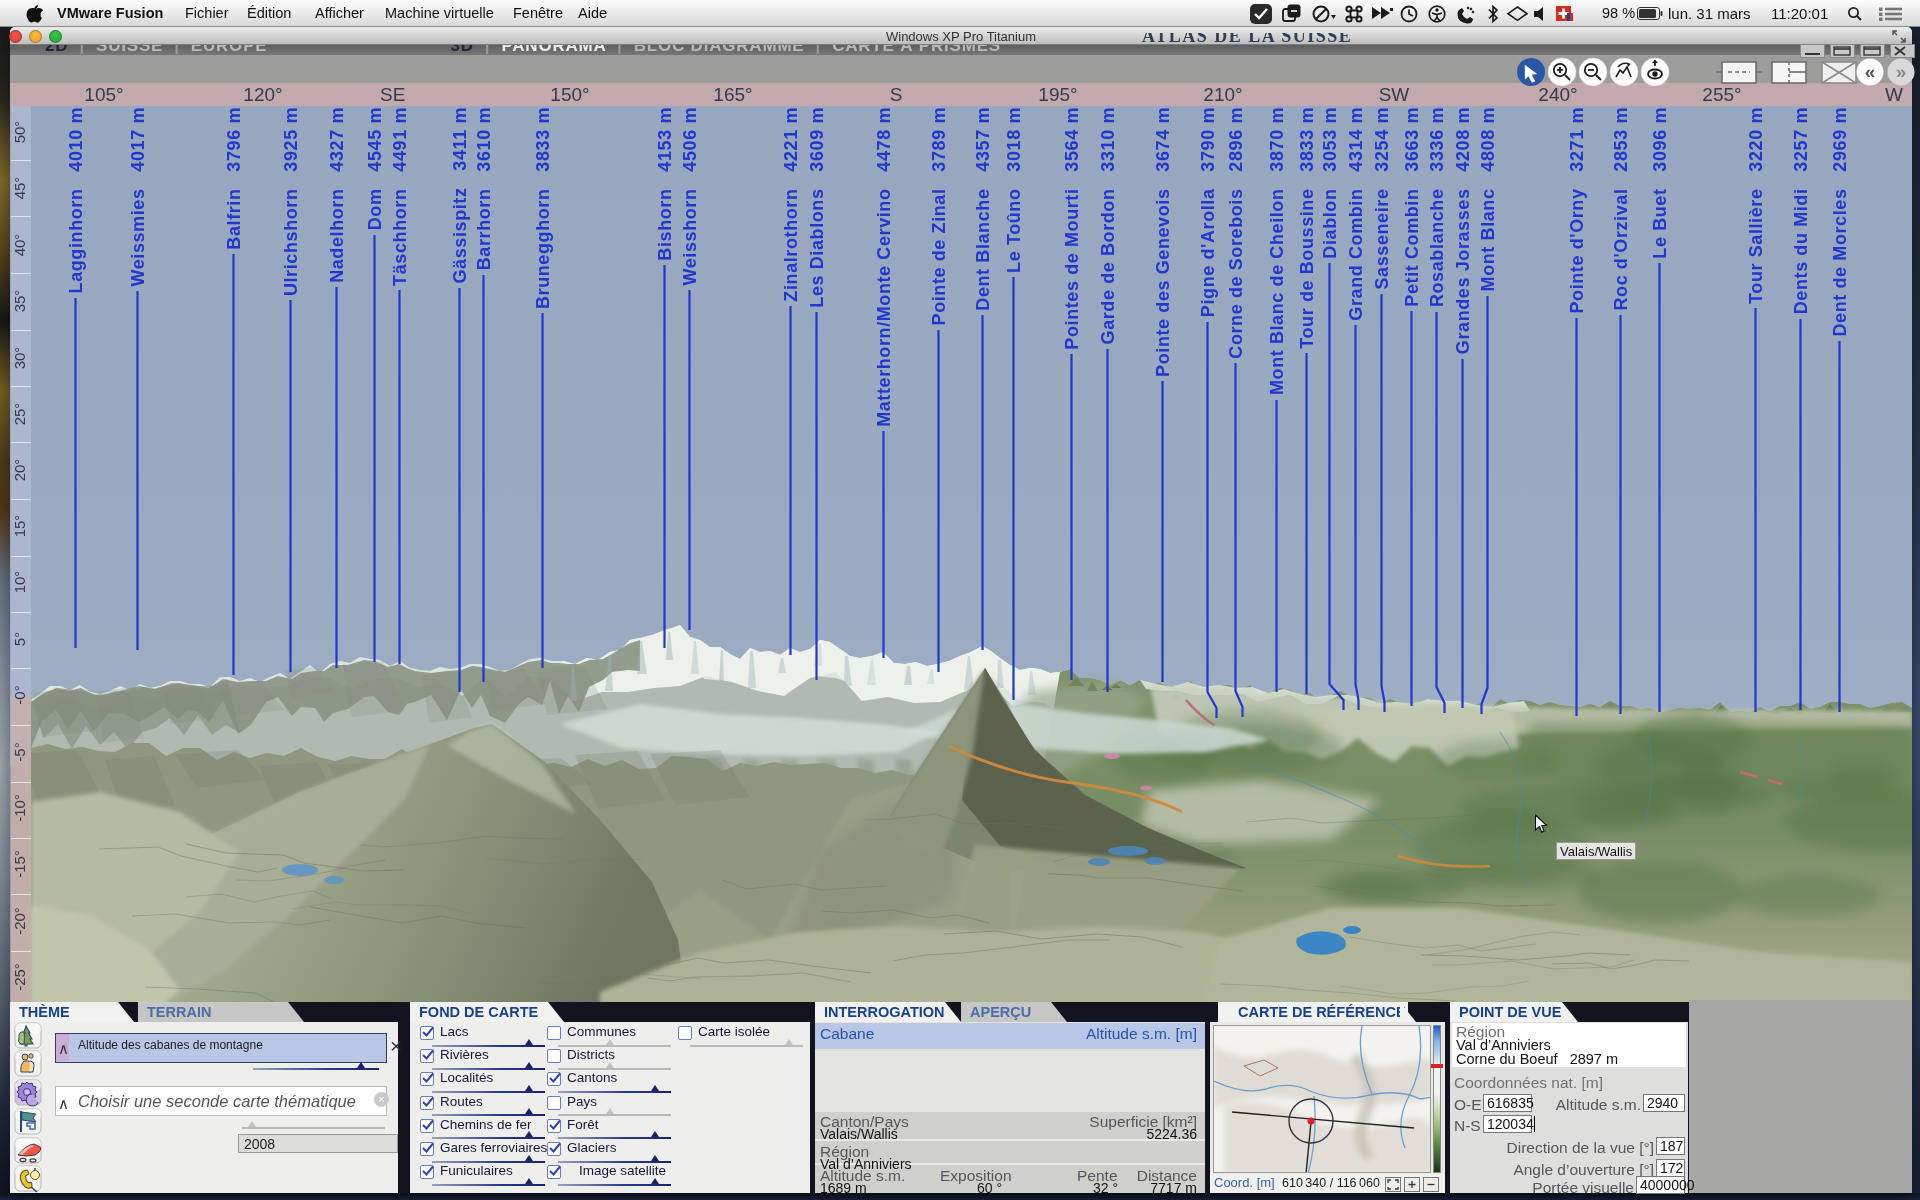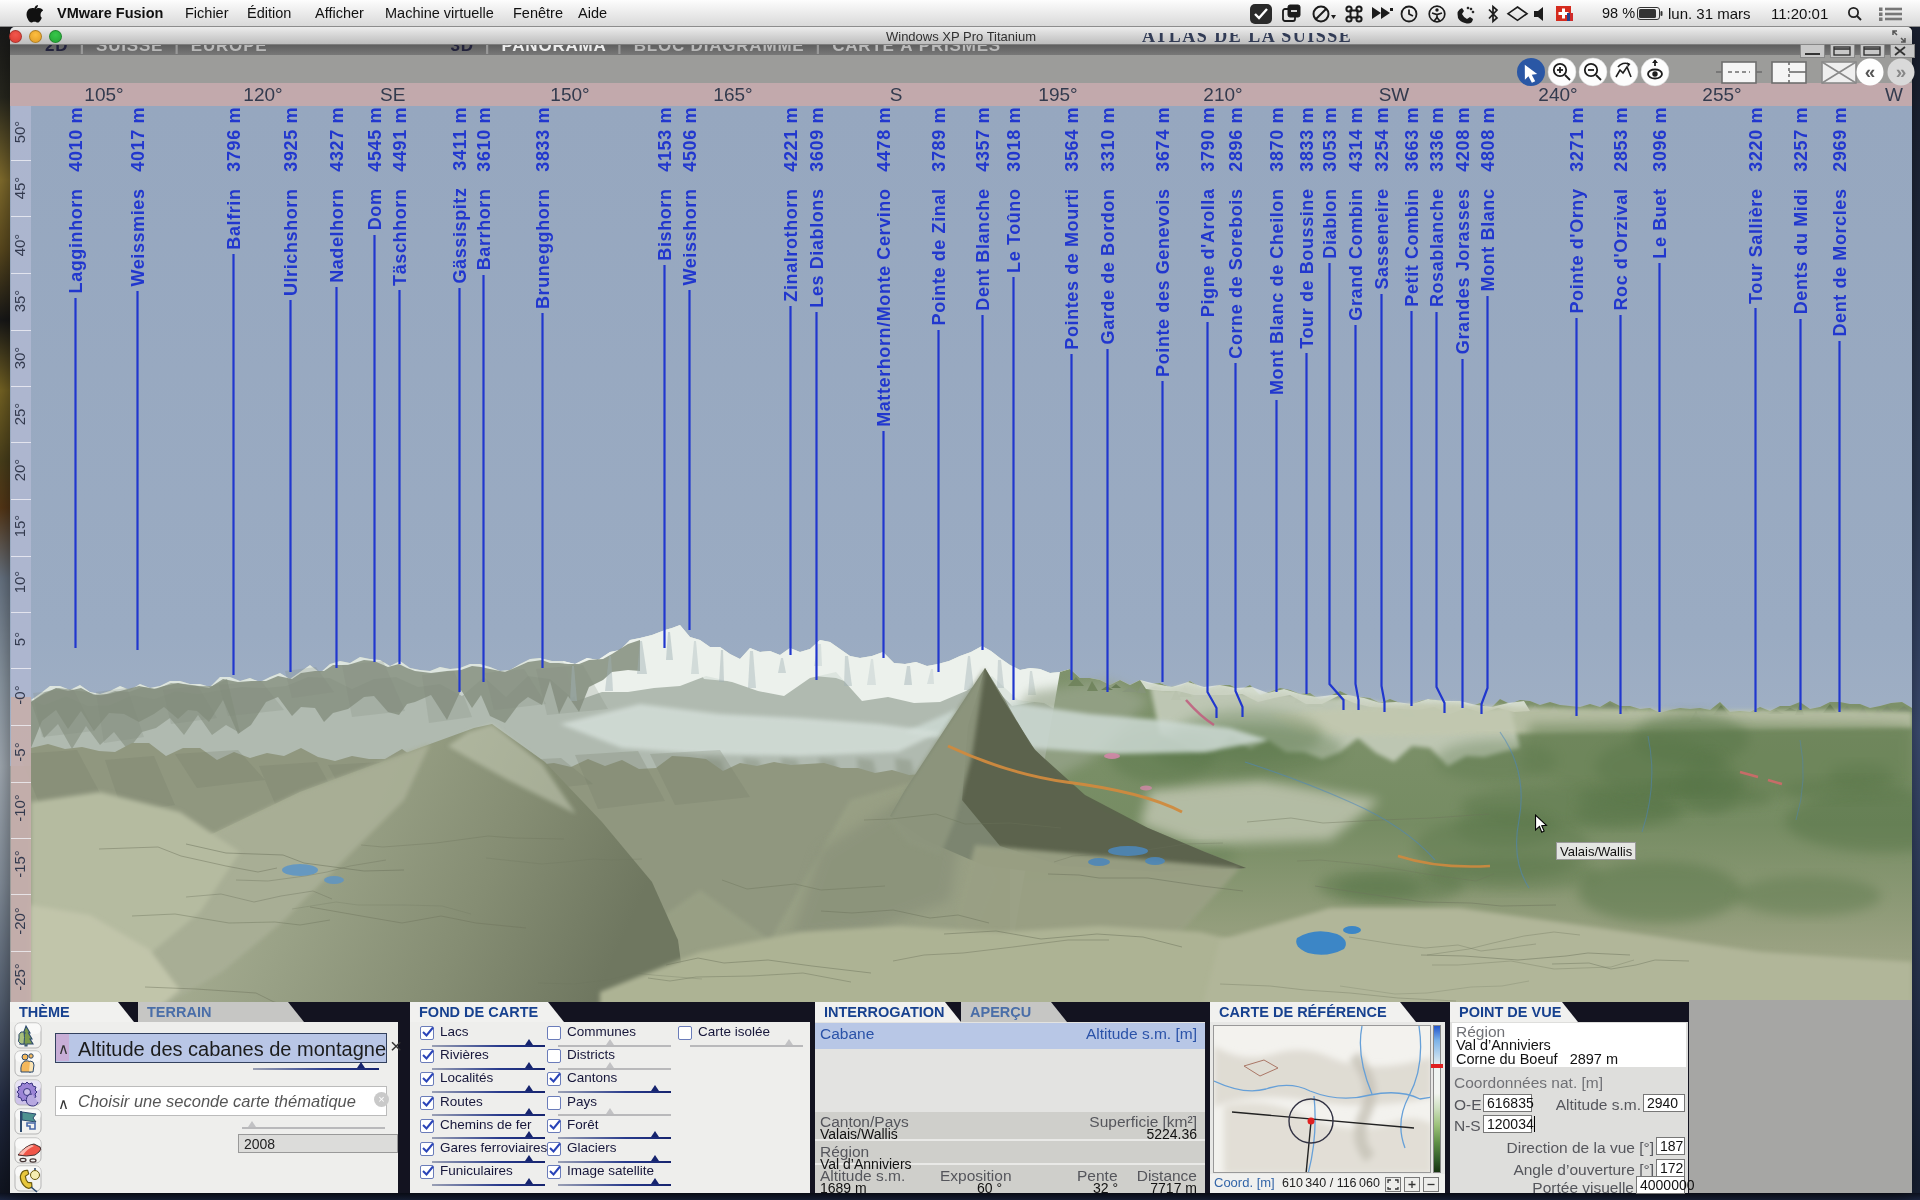--- a/index.html
+++ b/index.html
@@ -596,21 +596,21 @@
     <g transform="translate(3,145)">
       <path d="M3 14 q-3 -6 2 -9 l3 2 l-1 4 q3 3 6 3 l3 -2 l3 3 q-1 5 -7 4 q-6 -1 -9 -5z" fill="#e8c73c" stroke="#6a5a10" stroke-width="1.2" transform="rotate(40 10 12)"></path>
       <circle cx="18" cy="8" r="4.5" fill="#f6eeb2" stroke="#6a5a10"></circle>
       <line x1="18" y1="1" x2="18" y2="3" stroke="#2c4a6e" stroke-width="1.6"></line>
       <line x1="14" y1="20" x2="20" y2="25" stroke="#2c4a6e" stroke-width="1.6"></line>
     </g>
   </svg>
 <div class="abs" style="left:55px;top:1033px;width:332px;height:30px;background:#b9c6e6;border:1.5px solid #33415e;z-index:23">
     <div class="abs" style="left:0;top:0;width:13px;height:27px;background:#c8aed6"></div>
     <div class="abs" style="left:2px;top:6px;font-size:15px;color:#333">∧</div>
-    <div class="abs" style="left:22px;top:4px;font-size:20px;color:#1c1c1c">Altitude des cabanes de montagne</div>
+    <div class="abs" style="left:22px;top:4px;font-size:12px;color:#1c1c1c">Altitude des cabanes de montagne</div>
   </div>
 <div class="abs" style="left:390px;top:1034px;width:18px;height:18px;z-index:23;font-size:21px;color:#333">×</div>
 <div class="abs" style="z-index:23">
     <div class="abs" style="left:253px;top:1068px;width:126px;height:2px;background:linear-gradient(90deg,#9aa0b4,#273a8c 60%,#16246e)"></div>
     <div class="abs" style="left:357px;top:1062px;width:0;height:0;border-left:4.5px solid transparent;border-right:4.5px solid transparent;border-bottom:6.5px solid #16246e"></div>
   </div>
 <div class="abs" style="left:55px;top:1086px;width:332px;height:30px;background:#fff;border:1px solid #bbb;z-index:23">
     <div class="abs" style="left:2px;top:8px;font-size:15px;color:#333">∧</div>
     <div class="abs" style="left:22px;top:5px;font-size:16.5px;color:#555;font-style:italic">Choisir une seconde carte thématique</div>
     <div class="abs" style="left:318px;top:5px;width:15px;height:15px;border-radius:50%;background:#c9c9c9;color:#fff;text-align:center;line-height:15px;font-size:11px">×</div>
@@ -705,21 +705,21 @@
     <svg class="abs" style="left:547px;top:1140.0px" width="16" height="16" viewBox="0 0 16 16">
       <path d="M3 8 L6.5 11.5 L13 3.5" stroke="#2a44b8" stroke-width="2" fill="none"></path>
     </svg>
     <div class="abs" style="left:567px;top:1140.0px;font-size:13.5px;color:#16163a">Glaciers</div>
     <div class="abs" style="left:558px;top:1160.5px;width:113px;height:2px;background:linear-gradient(90deg,#9aa0b4,#273a8c 60%,#16246e)"></div>
     <div class="abs" style="left:651px;top:1154.5px;width:0;height:0;border-left:4.5px solid transparent;border-right:4.5px solid transparent;border-bottom:6.5px solid #16246e"></div>
     <div class="abs" style="left:547px;top:1165.2px;width:14px;height:14px;background:#fff;border:1.3px solid #6a7cba;border-radius:2px"></div>
     <svg class="abs" style="left:547px;top:1163.2px" width="16" height="16" viewBox="0 0 16 16">
       <path d="M3 8 L6.5 11.5 L13 3.5" stroke="#2a44b8" stroke-width="2" fill="none"></path>
     </svg>
-    <div class="abs" style="left:567px;top:1163.2px;font-size:13.5px;color:#16163a">Image satellite</div>
+    <div class="abs" style="left:579px;top:1163.2px;font-size:13.5px;color:#16163a">Image satellite</div>
     <div class="abs" style="left:558px;top:1183.7px;width:113px;height:2px;background:linear-gradient(90deg,#9aa0b4,#273a8c 60%,#16246e)"></div>
     <div class="abs" style="left:651px;top:1177.7px;width:0;height:0;border-left:4.5px solid transparent;border-right:4.5px solid transparent;border-bottom:6.5px solid #16246e"></div>
     <div class="abs" style="left:678px;top:1026px;width:14px;height:14px;background:#fff;border:1.3px solid #6a7cba;border-radius:2px"></div>
     <div class="abs" style="left:698px;top:1024px;font-size:13.5px;color:#16163a">Carte isolée</div>
     <div class="abs" style="left:690px;top:1044.5px;width:113px;height:2px;background:#b9b9bb"></div>
     <div class="abs" style="left:785px;top:1038.5px;width:0;height:0;border-left:4.5px solid transparent;border-right:4.5px solid transparent;border-bottom:6.5px solid #c2c2c4"></div>
   </div>
 <div class="abs" style="left:815px;top:1002px;width:390px;height:191px;z-index:21">
     <div class="abs" style="left:0;top:20px;width:390px;height:171px;background:#e3e3e1"></div>
     <div class="abs" style="left:0px;top:0px;width:130px;height:20px;background:#f1f1ef;color:#17418f;font-size:14.5px;font-weight:bold;line-height:21px;padding-left:9px;white-space:nowrap">INTERROGATION</div>
@@ -744,21 +744,21 @@
       <span class="abs" style="left:262px;top:55px;color:#55565c;font-size:15.5px">Pente</span>
       <span class="abs" style="right:8px;top:55px;color:#55565c;font-size:15.5px">Distance</span>
       <span class="abs" style="left:5px;top:68px;color:#111;font-size:14px">1689 m</span>
       <span class="abs" style="left:162px;top:68px;color:#111;font-size:14px">60 °</span>
       <span class="abs" style="left:278px;top:68px;color:#111;font-size:14px">32 °</span>
       <span class="abs" style="right:8px;top:68px;color:#111;font-size:14px">7717 m</span>
     </div>
   </div>
 <div class="abs" style="left:1210px;top:1002px;width:235px;height:191px;z-index:21">
     <div class="abs" style="left:0;top:20px;width:235px;height:171px;background:#e8e8e6"></div>
-    <div class="abs" style="left:0px;top:0px;width:190px;height:20px;background:#f1f1ef;color:#17418f;font-size:14.5px;font-weight:bold;line-height:21px;padding-left:9px;white-space:nowrap">CARTE DE RÉFÉRENCE</div>
+    <div class="abs" style="left:8px;top:0px;width:190px;height:20px;background:#f1f1ef;color:#17418f;font-size:14.5px;font-weight:bold;line-height:21px;padding-left:20px;white-space:nowrap">CARTE DE RÉFÉRENCE</div>
     <div class="abs" style="left:190px;top:0px;width:0;height:0;border-bottom:20px solid #f1f1ef;border-right:16px solid transparent"></div>
     <div class="abs" style="left:3px;top:23px;width:218px;height:148px;background:#e9e6df;border:1px solid #999;overflow:hidden"><svg width="218" height="148" viewBox="0 0 218 148" xmlns="http://www.w3.org/2000/svg">
         <defs>
           <filter id="mb">
             <feGaussianBlur stdDeviation="3"></feGaussianBlur>
           </filter>
         </defs>
         <rect width="218" height="148" fill="#f3f2ee"></rect>
         <g filter="url(#mb)" fill="#ddd9d0">
           <path d="M0 20 q30 18 60 8 q30 -10 60 5 q40 16 98 -2 l0 40 q-60 14 -120 4 q-60 -10 -98 6 z" opacity="0.9"></path>

